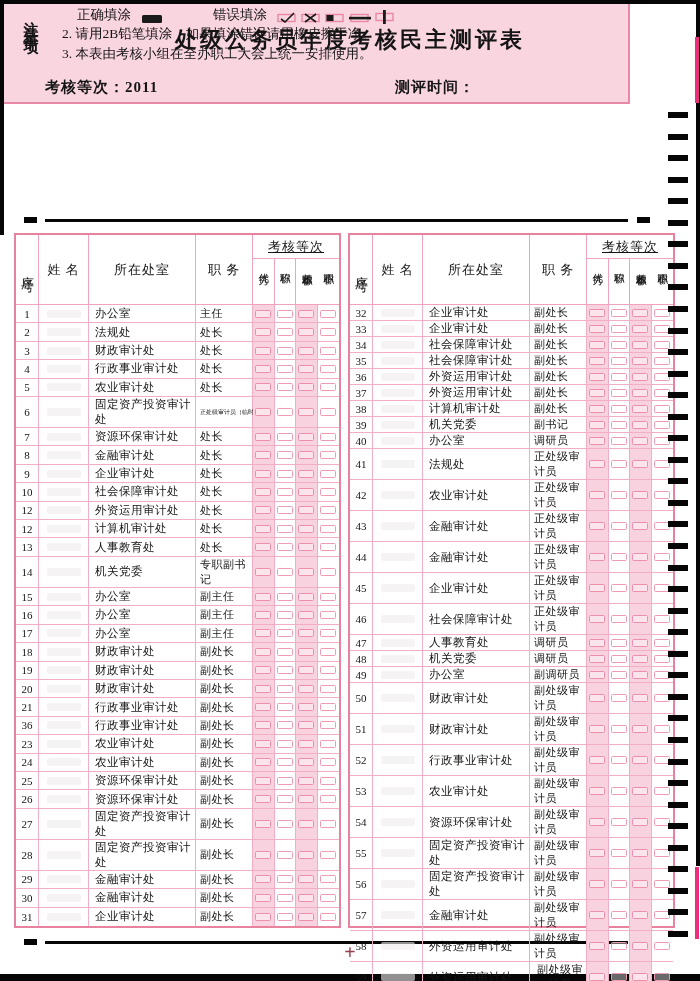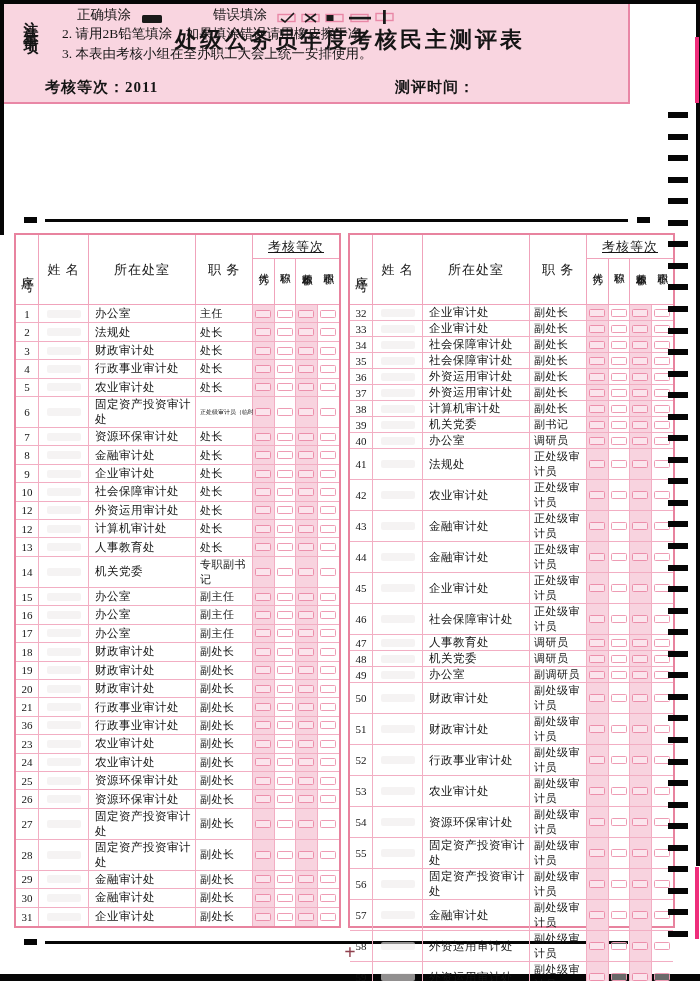--- a/index.html
+++ b/index.html
@@ -45,21 +45,21 @@
   .th.span2{grid-row:1/3;}
   .th.group{grid-column:5/9;font-size:13px;text-decoration:underline;}
   .th.vseq{writing-mode:vertical-lr;text-orientation:upright;letter-spacing:5px;font-size:13px;}
   .vlab{writing-mode:vertical-lr;text-orientation:upright;font-size:10.5px;letter-spacing:1px;
         line-height:10px;height:36px;display:block;}
   .th.vcell{padding-top:2px;}
   .tbody{flex:1;display:flex;flex-direction:column;}
   .trow{flex:1;display:grid;grid-template-columns:23px 50px 107px 57px repeat(4,1fr);}
   .td{border-right:1px solid #F2AEC3;border-bottom:1px solid #F2AEC3;box-sizing:border-box;
       display:flex;align-items:center;min-width:0;}
-  .trow:last-child .td{border-bottom:none;}
+  .trow:last-child .td{border-bottom:none;text-align:center;}
   .td.c7{border-right:none;}
   .td.seq{justify-content:center;font-size:11px;}
   .td.name{justify-content:center;}
   .td.office{padding-left:6px;font-size:11.5px;letter-spacing:.5px;}
   .td.pos{padding-left:4px;font-size:11px;letter-spacing:.5px;}
   .td.pos.small{font-size:6px;letter-spacing:0;white-space:nowrap;overflow:visible;}
   .td.grade{justify-content:center;}
   .td.stripe{background:#F8D3DF;}
   .bubble{width:14px;height:6px;border:1.6px solid #EE9CB4;border-radius:1.5px;background:rgba(255,255,255,.4);}
   .td.stripe .bubble{border-color:#EC8FAB;}

